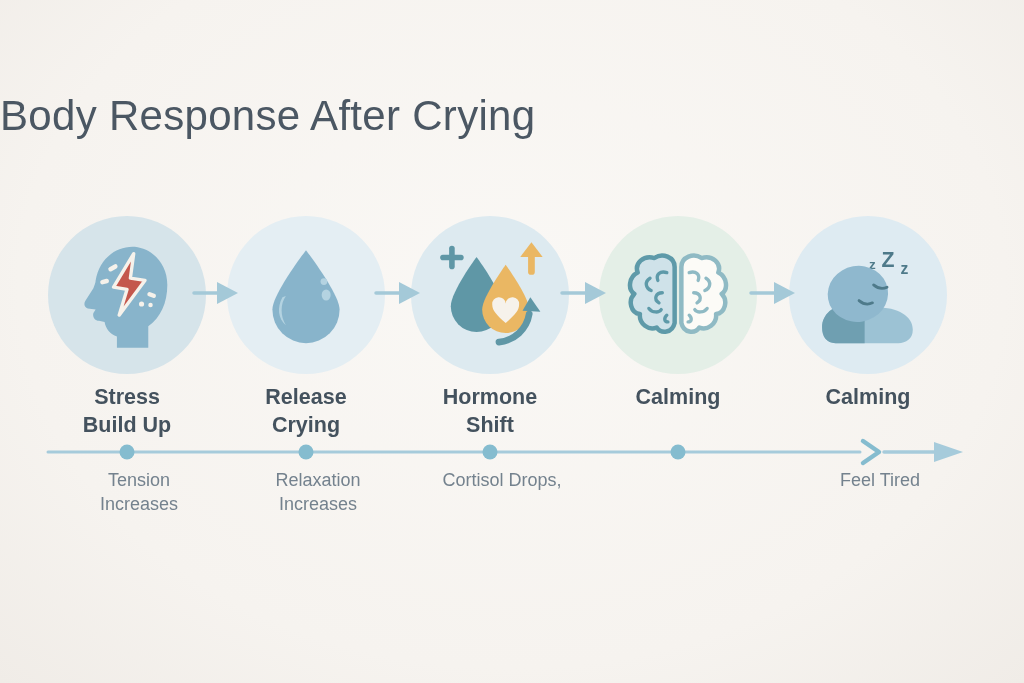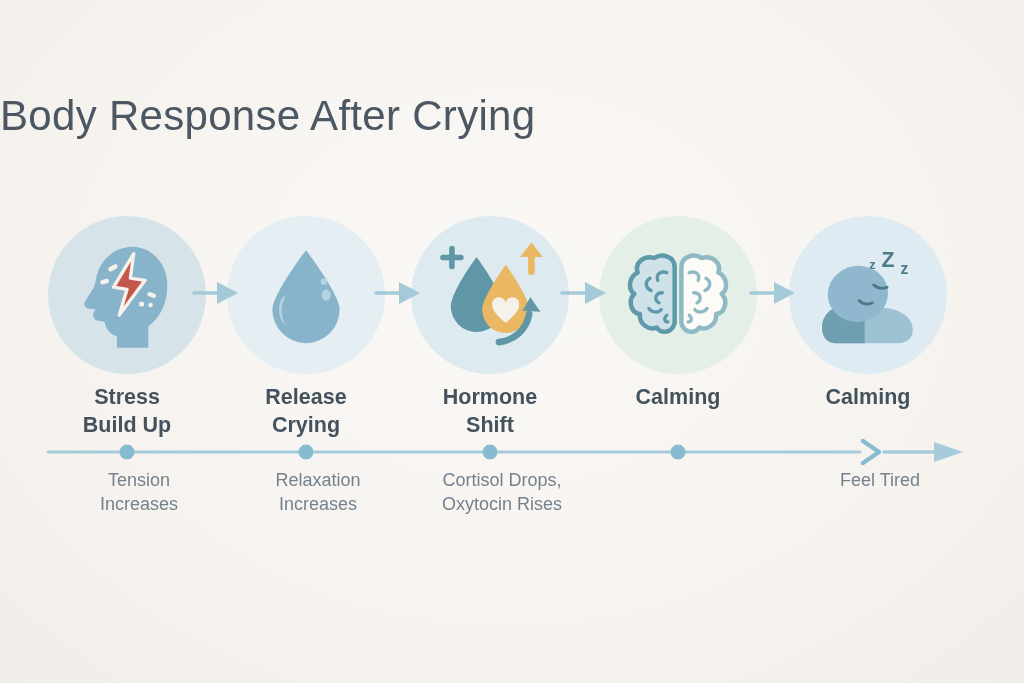--- a/index.html
+++ b/index.html
@@ -105,21 +105,20 @@
         <path fill="none" stroke="var(--teal)" stroke-width="6" stroke-linecap="round" d="M58,92 a30,30 0 0 0 27,-25"></path>
         <polygon class="f-teal" points="86,52 95,65 79,64"></polygon>
       </svg>
     </div>
     <div class="stage-title">
       <div>Hormone</div>
       <div>Shift</div>
     </div>
     <div class="stage-sub">
       <div>Cortisol Drops,</div>
-      <div>Oxytocin Rises</div>
     </div>
   </div>
 
   <div class="stage" style="left:568px">
     <div class="circle c4">
       <svg width="112" height="112" viewBox="0 0 100 100">
         <path style="fill:var(--brain-left-fill);stroke:var(--brain-left-stroke)" stroke-width="4" stroke-linejoin="round" d="M47,75 L47,25 C47,16 36,12 29,17 C19,14 11,22 14,30 C6,34 5,45 11,49 C5,55 8,66 16,67 C15,76 24,82 31,79 C35,85 45,84 47,75 Z"></path>
         <g fill="none" stroke="var(--brain-left-stroke)" stroke-width="3" stroke-linecap="round">
           <path d="M40,30 C34,28 30,32 32,37"></path>
           <path d="M25,35 C20,38 21,44 26,46"></path>

